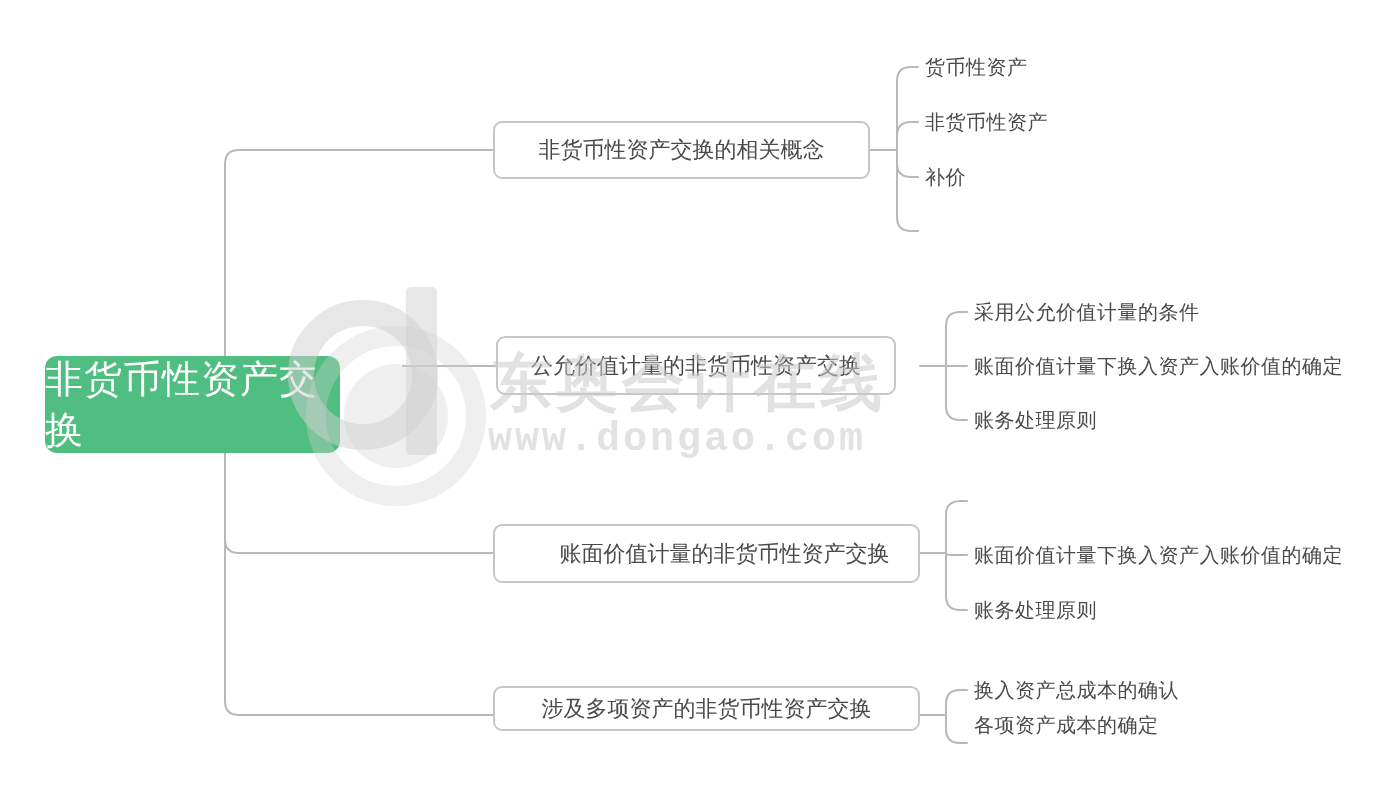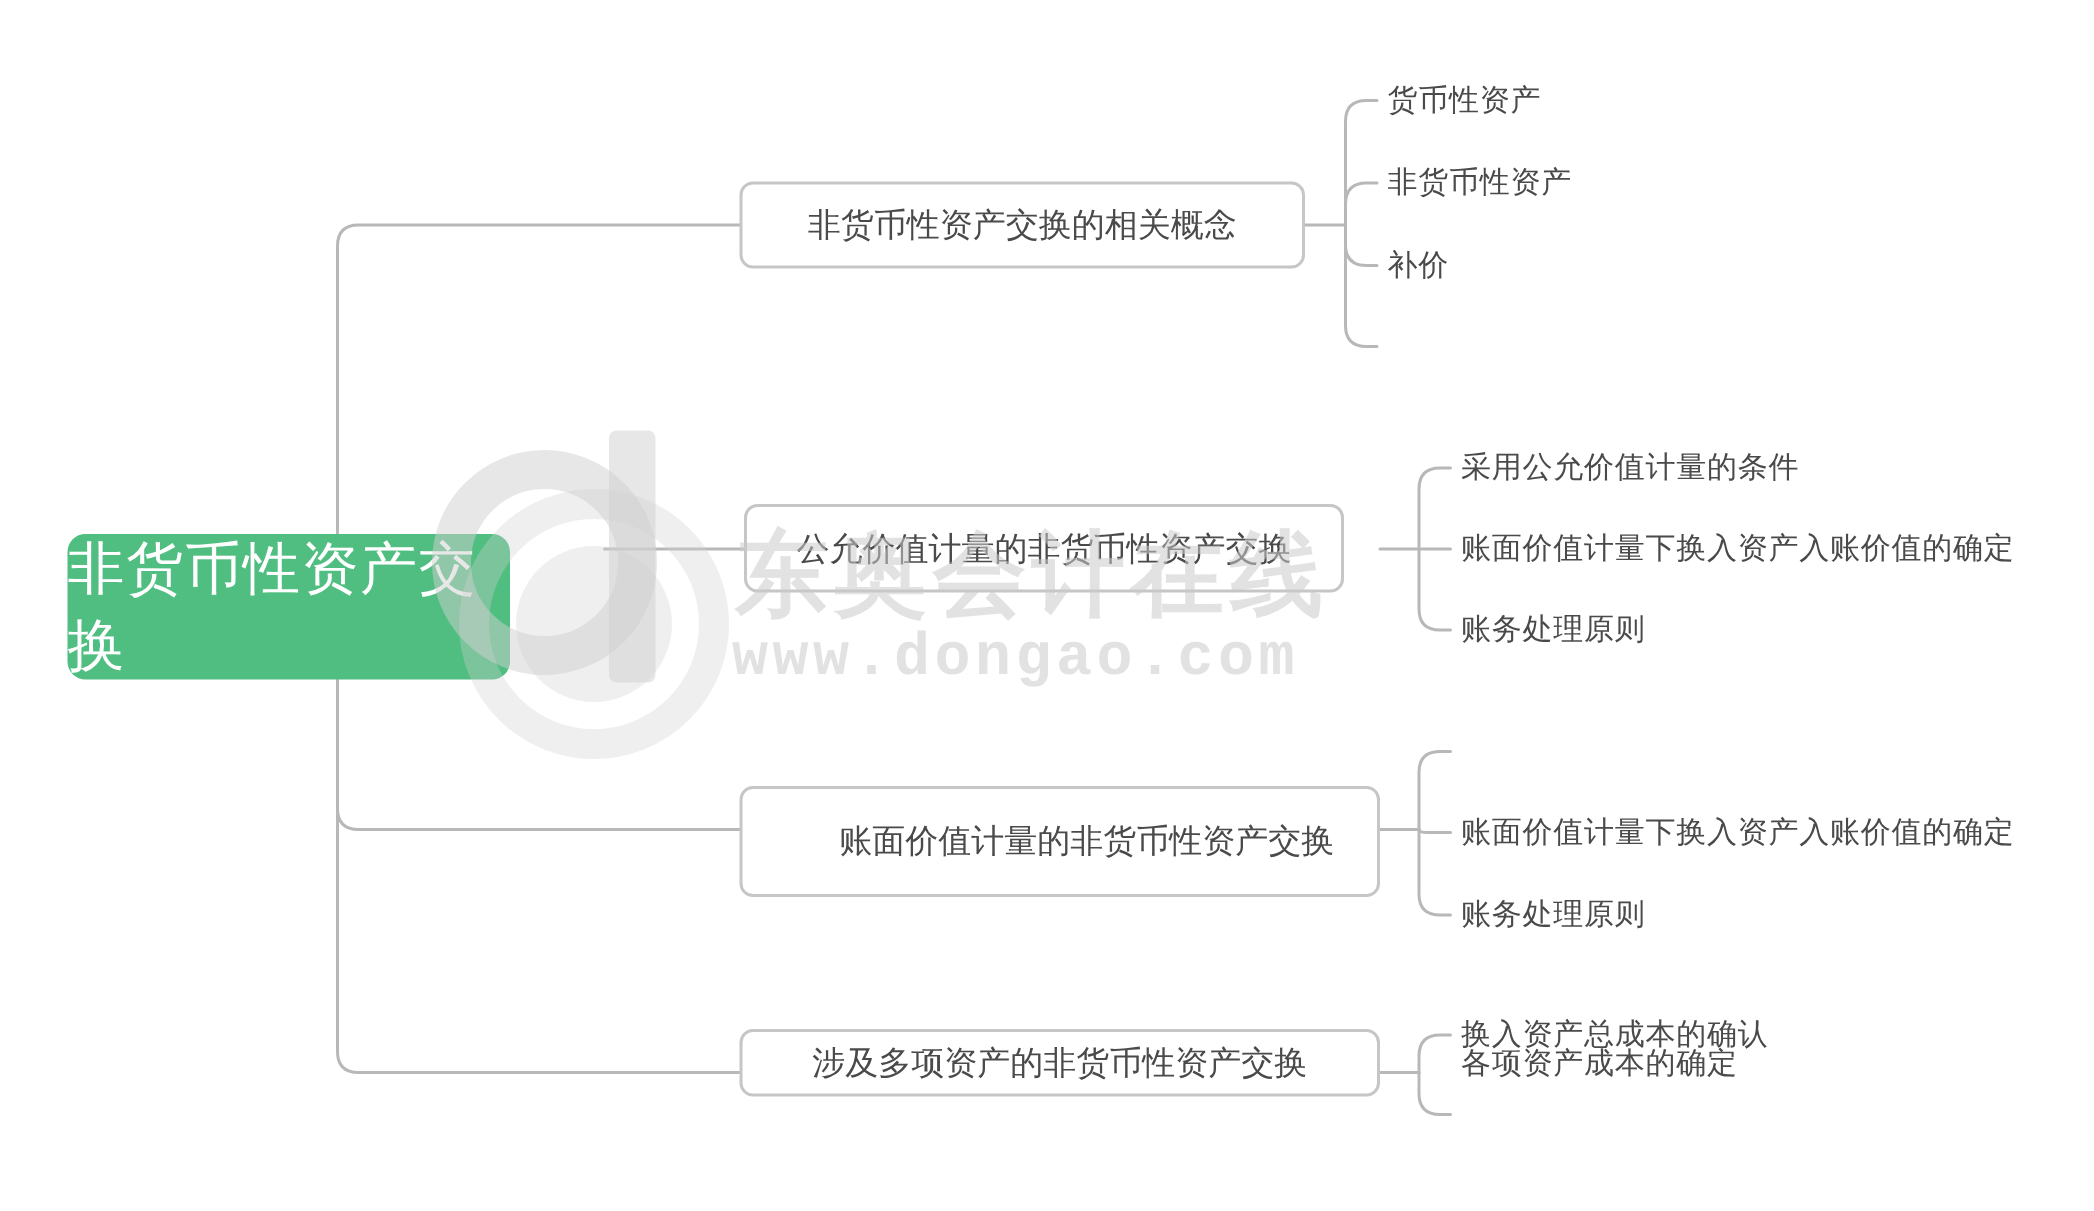--- a/index.html
+++ b/index.html
@@ -106,41 +106,41 @@
   </div>
 
   <div class="node branch-node" style="left:493px;top:121px;width:377px;height:58px;">
     <span>非货币性资产交换的相关概念</span>
   </div>
 
   <div class="node branch-node" style="left:496px;top:336px;width:400px;height:59px;">
     <span>公允价值计量的非货币性资产交换</span>
   </div>
 
-  <div class="node branch-node" style="left:493px;top:524px;width:427px;height:74px;padding-left:36px;">
+  <div class="node branch-node" style="left:493px;top:524px;width:427px;height:59px;padding-left:36px;">
     <span>账面价值计量的非货币性资产交换</span>
   </div>
 
   <div class="node branch-node" style="left:493px;top:686px;width:427px;height:45px;">
     <span>涉及多项资产的非货币性资产交换</span>
   </div>
 
   <div class="leaf-node" style="left:925px;top:55px;">货币性资产</div>
   <div class="leaf-node" style="left:925px;top:110px;">非货币性资产</div>
   <div class="leaf-node" style="left:925px;top:165px;">补价</div>
 
   <div class="leaf-node" style="left:974px;top:300px;">采用公允价值计量的条件</div>
   <div class="leaf-node" style="left:974px;top:354px;">账面价值计量下换入资产入账价值的确定</div>
   <div class="leaf-node" style="left:974px;top:408px;">账务处理原则</div>
 
   <div class="leaf-node" style="left:974px;top:543px;">账面价值计量下换入资产入账价值的确定</div>
   <div class="leaf-node" style="left:974px;top:598px;">账务处理原则</div>
 
   <div class="leaf-node" style="left:974px;top:678px;">换入资产总成本的确认</div>
-  <div class="leaf-node" style="left:974px;top:697px;">各项资产成本的确定</div>
+  <div class="leaf-node" style="left:974px;top:713px;">各项资产成本的确定</div>
 
   <div class="watermark">
     <div class="wm-bowl"></div>
     <div class="wm-stem"></div>
     <div class="wm-ring"></div>
     <div class="wm-disc"></div>
     <div class="wm-cn">东奥会计在线</div>
     <div class="wm-url">www.dongao.com</div>
   </div>
 

